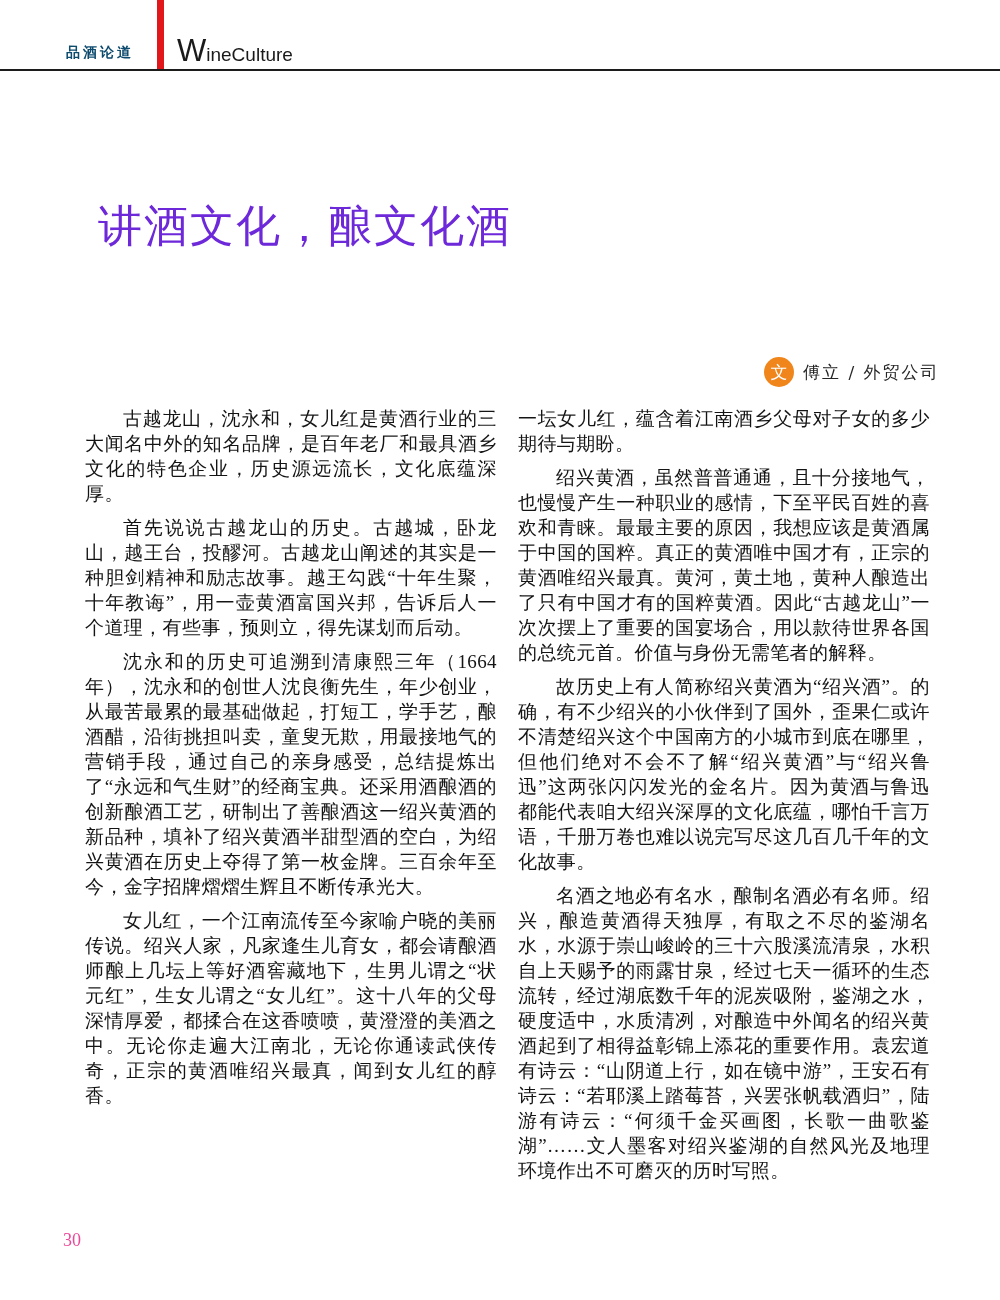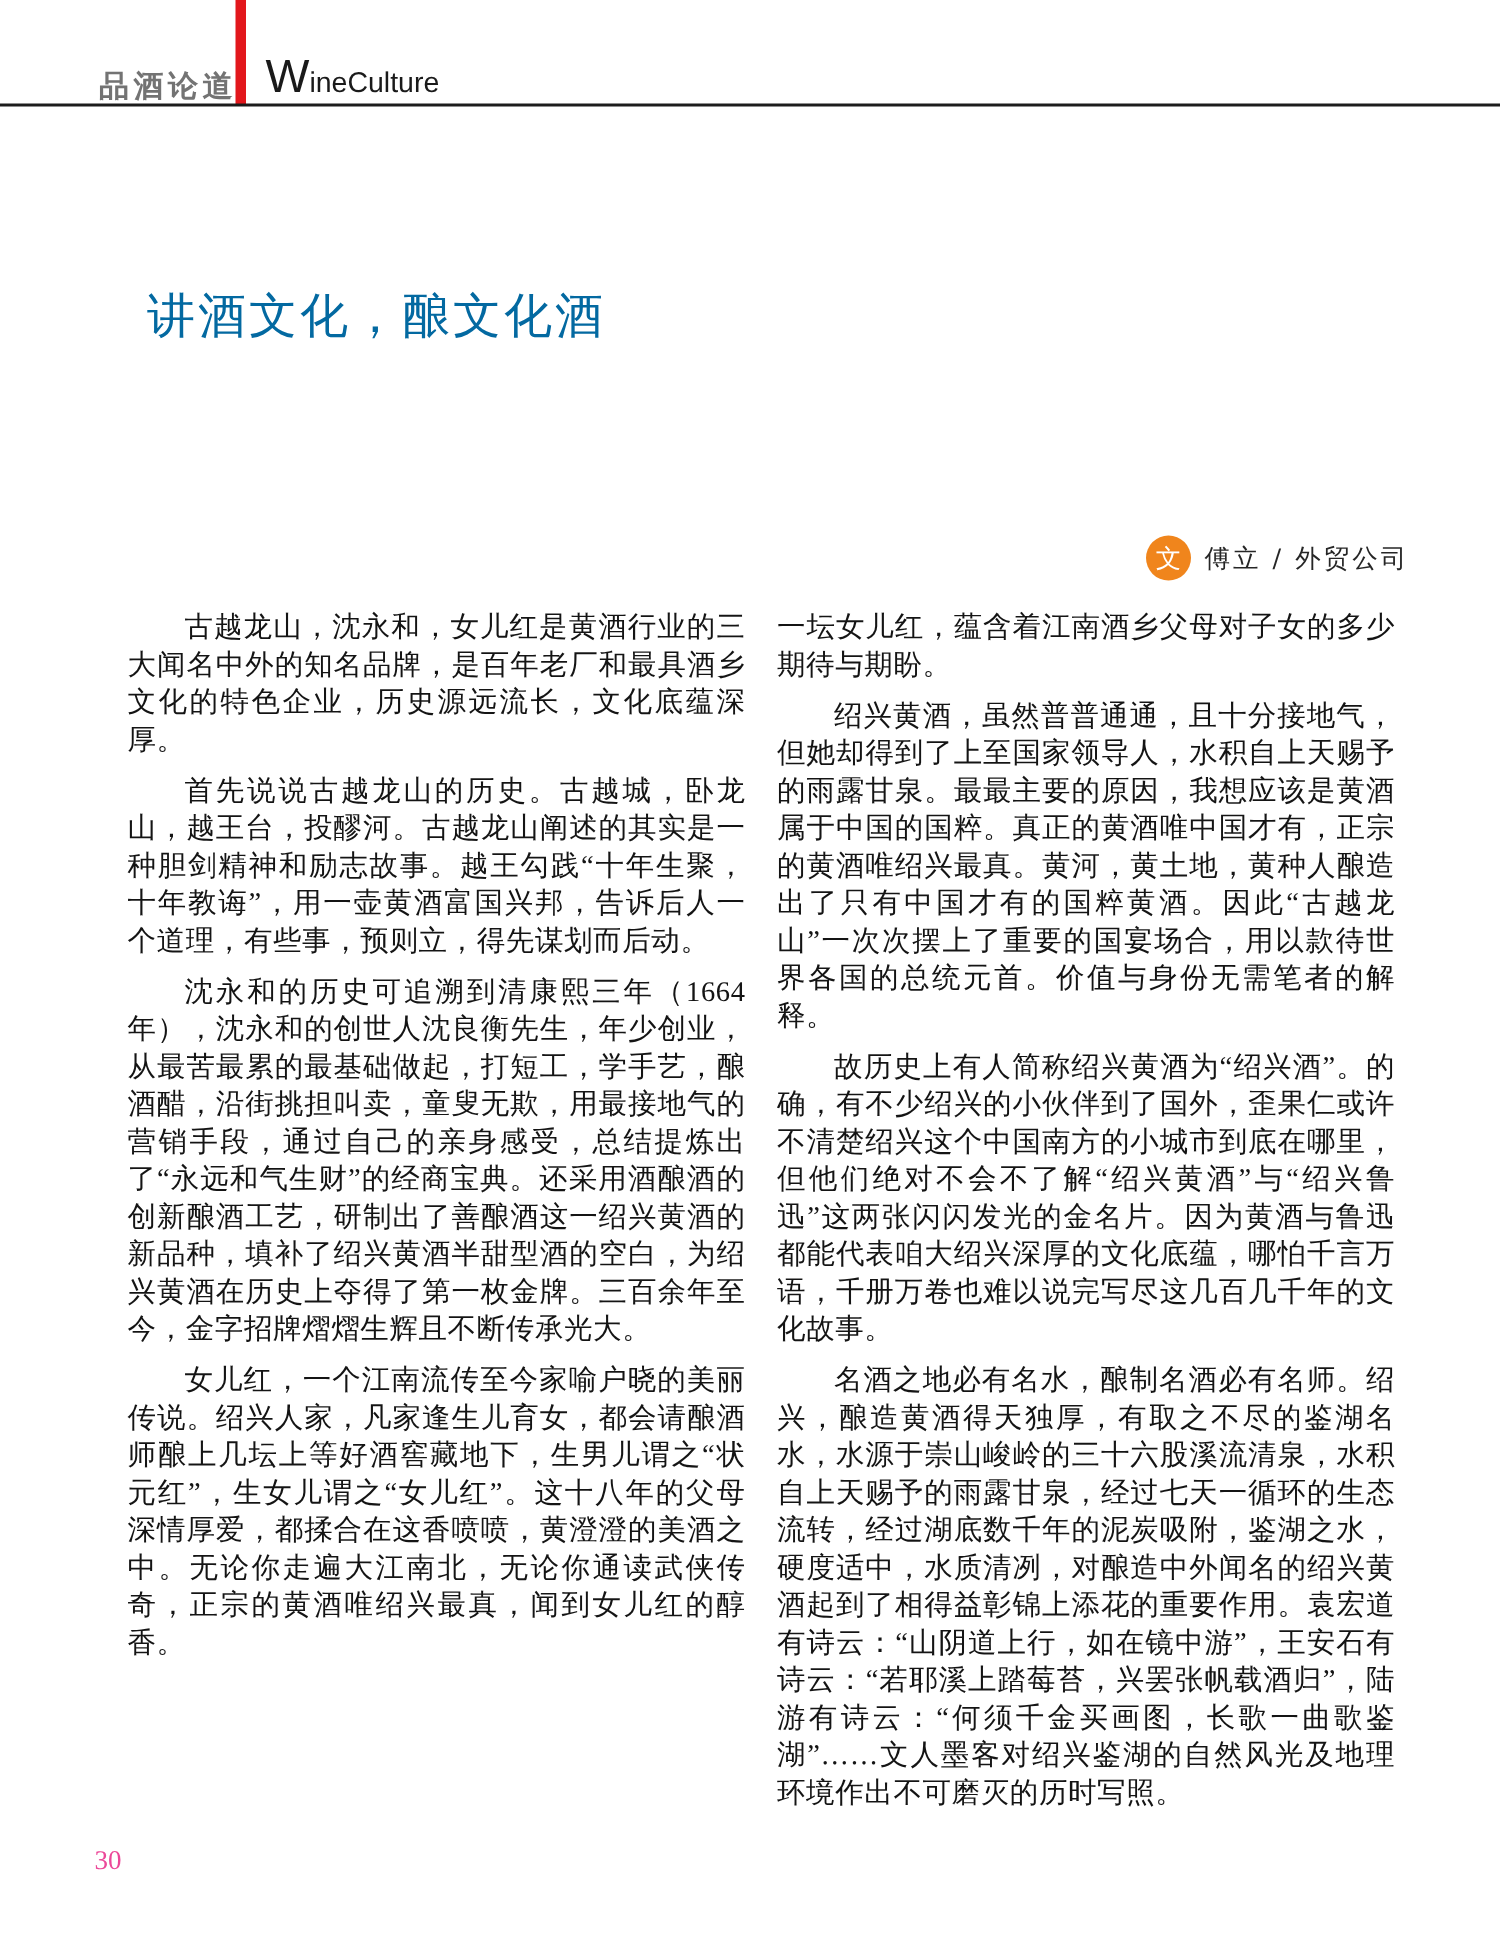--- a/index.html
+++ b/index.html
@@ -11,24 +11,24 @@
     font-family: "Liberation Serif", serif;
     color: #161616;
     overflow: hidden;
   }
 
   
   .section-cn {
     position: absolute;
     left: 66px; top: 44px;
     font-family: "Liberation Sans", sans-serif;
-    font-size: 20px;
+    font-size: 14px;
     font-weight: bold;
     letter-spacing: 3px;
-    color: #737373;
+    color: #0c4a6e;
     white-space: nowrap;
   }
   .red-bar {
     position: absolute;
     left: 157px; top: 0;
     width: 7px; height: 70px;
     background: #e2171c;
   }
   .magazine {
     position: absolute;
@@ -44,24 +44,24 @@
     left: 0; top: 69px;
     width: 1000px; height: 2px;
     background: #1c1c1c;
   }
 
   
   .article-title {
     position: absolute;
     left: 98px; top: 168px;
     font-family: "Liberation Sans", sans-serif;
-    font-size: 32px;
+    font-size: 44px;
     font-weight: normal;
     letter-spacing: 2px;
-    color: #0369a1;
+    color: #6d28d9;
     white-space: nowrap;
   }
   .byline {
     position: absolute;
     left: 764px; top: 357px;
     display: flex;
     align-items: center;
     gap: 9px;
   }
   .byline-icon {
@@ -128,20 +128,20 @@
 
   <div class="col col-left">
     <p class="indent">古越龙山，沈永和，女儿红是黄酒行业的三大闻名中外的知名品牌，是百年老厂和最具酒乡文化的特色企业，历史源远流长，文化底蕴深厚。</p>
     <p class="indent">首先说说古越龙山的历史。古越城，卧龙山，越王台，投醪河。古越龙山阐述的其实是一种胆剑精神和励志故事。越王勾践“十年生聚，十年教诲”，用一壶黄酒富国兴邦，告诉后人一个道理，有些事，预则立，得先谋划而后动。</p>
     <p class="indent">沈永和的历史可追溯到清康熙三年（1664年），沈永和的创世人沈良衡先生，年少创业，从最苦最累的最基础做起，打短工，学手艺，酿酒醋，沿街挑担叫卖，童叟无欺，用最接地气的营销手段，通过自己的亲身感受，总结提炼出了“永远和气生财”的经商宝典。还采用酒酿酒的创新酿酒工艺，研制出了善酿酒这一绍兴黄酒的新品种，填补了绍兴黄酒半甜型酒的空白，为绍兴黄酒在历史上夺得了第一枚金牌。三百余年至今，金字招牌熠熠生辉且不断传承光大。</p>
     <p class="indent">女儿红，一个江南流传至今家喻户晓的美丽传说。绍兴人家，凡家逢生儿育女，都会请酿酒师酿上几坛上等好酒窖藏地下，生男儿谓之“状元红”，生女儿谓之“女儿红”。这十八年的父母深情厚爱，都揉合在这香喷喷，黄澄澄的美酒之中。无论你走遍大江南北，无论你通读武侠传奇，正宗的黄酒唯绍兴最真，闻到女儿红的醇香。</p>
   </div>
 
   <div class="col col-right">
     <p>一坛女儿红，蕴含着江南酒乡父母对子女的多少期待与期盼。</p>
-    <p class="indent">绍兴黄酒，虽然普普通通，且十分接地气，但她却得到了上至国家领导人，水积自上天赐予的雨露甘泉。最最主要的原因，我想应该是黄酒属于中国的国粹。真正的黄酒唯中国才有，正宗的黄酒唯绍兴最真。黄河，黄土地，黄种人酿造出了只有中国才有的国粹黄酒。因此“古越龙山”一次次摆上了重要的国宴场合，用以款待世界各国的总统元首。价值与身份无需笔者的解释。</p>
+    <p class="indent">绍兴黄酒，虽然普普通通，且十分接地气，也慢慢产生一种职业的感情，下至平民百姓的喜欢和青睐。最最主要的原因，我想应该是黄酒属于中国的国粹。真正的黄酒唯中国才有，正宗的黄酒唯绍兴最真。黄河，黄土地，黄种人酿造出了只有中国才有的国粹黄酒。因此“古越龙山”一次次摆上了重要的国宴场合，用以款待世界各国的总统元首。价值与身份无需笔者的解释。</p>
     <p class="indent">故历史上有人简称绍兴黄酒为“绍兴酒”。的确，有不少绍兴的小伙伴到了国外，歪果仁或许不清楚绍兴这个中国南方的小城市到底在哪里，但他们绝对不会不了解“绍兴黄酒”与“绍兴鲁迅”这两张闪闪发光的金名片。因为黄酒与鲁迅都能代表咱大绍兴深厚的文化底蕴，哪怕千言万语，千册万卷也难以说完写尽这几百几千年的文化故事。</p>
     <p class="indent">名酒之地必有名水，酿制名酒必有名师。绍兴，酿造黄酒得天独厚，有取之不尽的鉴湖名水，水源于崇山峻岭的三十六股溪流清泉，水积自上天赐予的雨露甘泉，经过七天一循环的生态流转，经过湖底数千年的泥炭吸附，鉴湖之水，硬度适中，水质清冽，对酿造中外闻名的绍兴黄酒起到了相得益彰锦上添花的重要作用。袁宏道有诗云：“山阴道上行，如在镜中游”，王安石有诗云：“若耶溪上踏莓苔，兴罢张帆载酒归”，陆游有诗云：“何须千金买画图，长歌一曲歌鉴湖”……文人墨客对绍兴鉴湖的自然风光及地理环境作出不可磨灭的历时写照。</p>
   </div>
 
   <div class="page-number">30</div>
 
 </div>
 
 </body></html>

